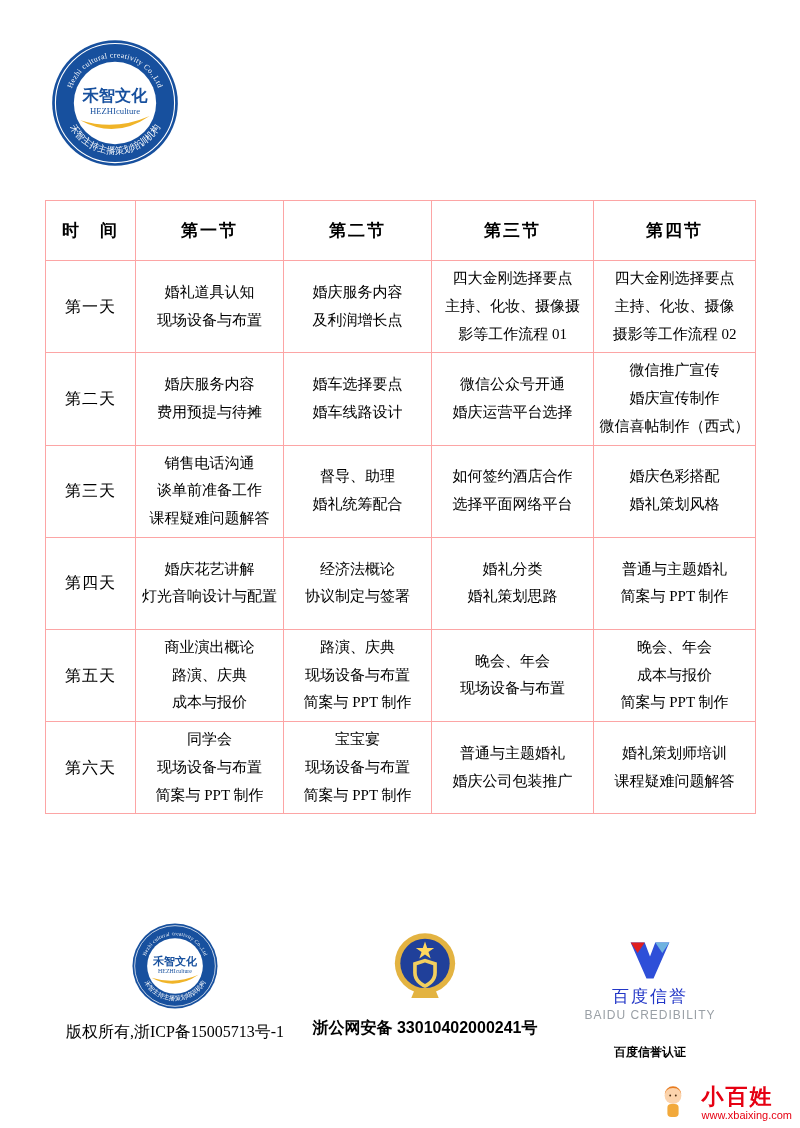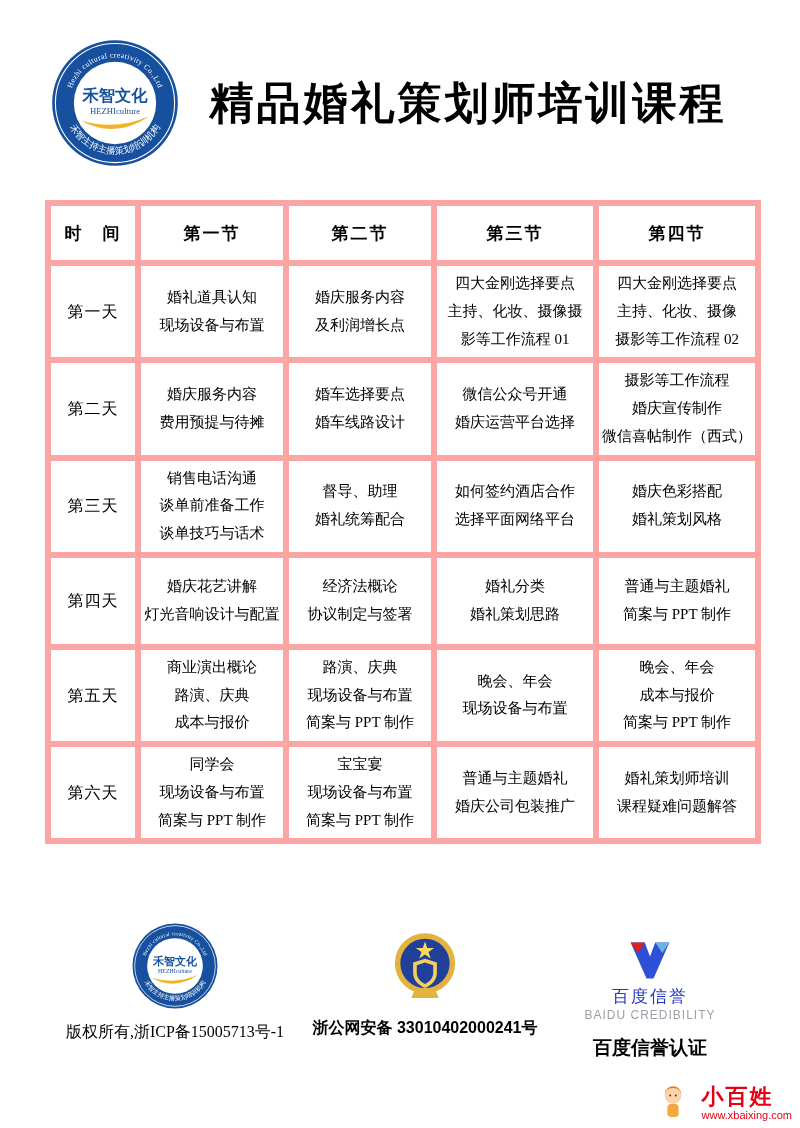--- a/index.html
+++ b/index.html
@@ -37,21 +37,21 @@
 
   
   .ctable {
     position: absolute;
     top: 200px;
     left: 45px;
     border-collapse: collapse;
     table-layout: fixed;
   }
   .ctable th, .ctable td {
-    border: 6px solid #fca5a5;
+    border: 1px solid #fca5a5;
     text-align: center;
     vertical-align: middle;
     white-space: pre-line;
     padding: 4px 3px;
   }
   .ctable th {
     height: 60px;
     font-size: 17px;
     font-weight: bold;
     letter-spacing: 2px;
@@ -82,21 +82,21 @@
   .badge-svg { width: 64px; height: 74px; margin-top: 8px; }
   .police-text {
     margin-top: 14px;
     font-size: 16px;
     font-weight: bold;
     font-family: "Liberation Sans", "DejaVu Sans", sans-serif;
   }
   .baidu-svg { width: 56px; height: 44px; margin-top: 16px; }
   .baidu-cn { color: #2236c7; font-size: 17px; font-weight: normal; letter-spacing: 2px; margin-top: 3px; }
   .baidu-en { color: #9aa0a6; font-size: 12px; letter-spacing: 1px; font-family: "Liberation Sans", sans-serif; }
-  .baidu-cert { margin-top: 13px; font-size: 19px; font-weight: bold; }
+  .baidu-cert { margin-top: 22px; font-size: 12px; font-weight: bold; }
 
   
   .watermark {
     position: absolute;
     right: 8px;
     bottom: 6px;
     display: flex;
     align-items: center;
     gap: 15px;
   }
@@ -122,21 +122,20 @@
       <text font-size="7" fill="#ffffff" letter-spacing="0.4">
         <textPath href="#h-arc-top" startOffset="50%" text-anchor="middle">Hezhi cultural creativity Co.,Ltd</textPath>
       </text>
       <text font-size="8.5" fill="#ffffff">
         <textPath href="#h-arc-bot" startOffset="50%" text-anchor="middle">禾智主持主播策划培训机构</textPath>
       </text>
       <text x="60" y="58" text-anchor="middle" font-size="15" font-weight="bold" fill="#17509e">禾智文化</text>
       <text x="60" y="70" text-anchor="middle" font-size="8" fill="#17509e">HEZHIculture</text>
       <path d="M 28,76 Q 60,94 92,72 Q 60,86 28,76 Z" fill="#f0b428"></path>
     </svg>
-    <h1 class="title">精品婚礼策划师培训课程</h1>
   </div>
 
   <table class="ctable">
     <colgroup>
       <col style="width:90px">
         <col style="width:148px">
         <col style="width:148px">
         <col style="width:162px">
         <col style="width:162px">
     </colgroup>
@@ -164,29 +163,29 @@
 摄影等工作流程 02</td>
       </tr>
       <tr>
         <td class="day">第二天</td>
         <td>婚庆服务内容
 费用预提与待摊</td>
         <td>婚车选择要点
 婚车线路设计</td>
         <td>微信公众号开通
 婚庆运营平台选择</td>
-        <td>摄影等工作流程
+        <td>微信推广宣传
 婚庆宣传制作
 微信喜帖制作（西式）</td>
       </tr>
       <tr>
         <td class="day">第三天</td>
         <td>销售电话沟通
 谈单前准备工作
-谈单技巧与话术</td>
+课程疑难问题解答</td>
         <td>督导、助理
 婚礼统筹配合</td>
         <td>如何签约酒店合作
 选择平面网络平台</td>
         <td>婚庆色彩搭配
 婚礼策划风格</td>
       </tr>
       <tr>
         <td class="day">第四天</td>
         <td>婚庆花艺讲解

